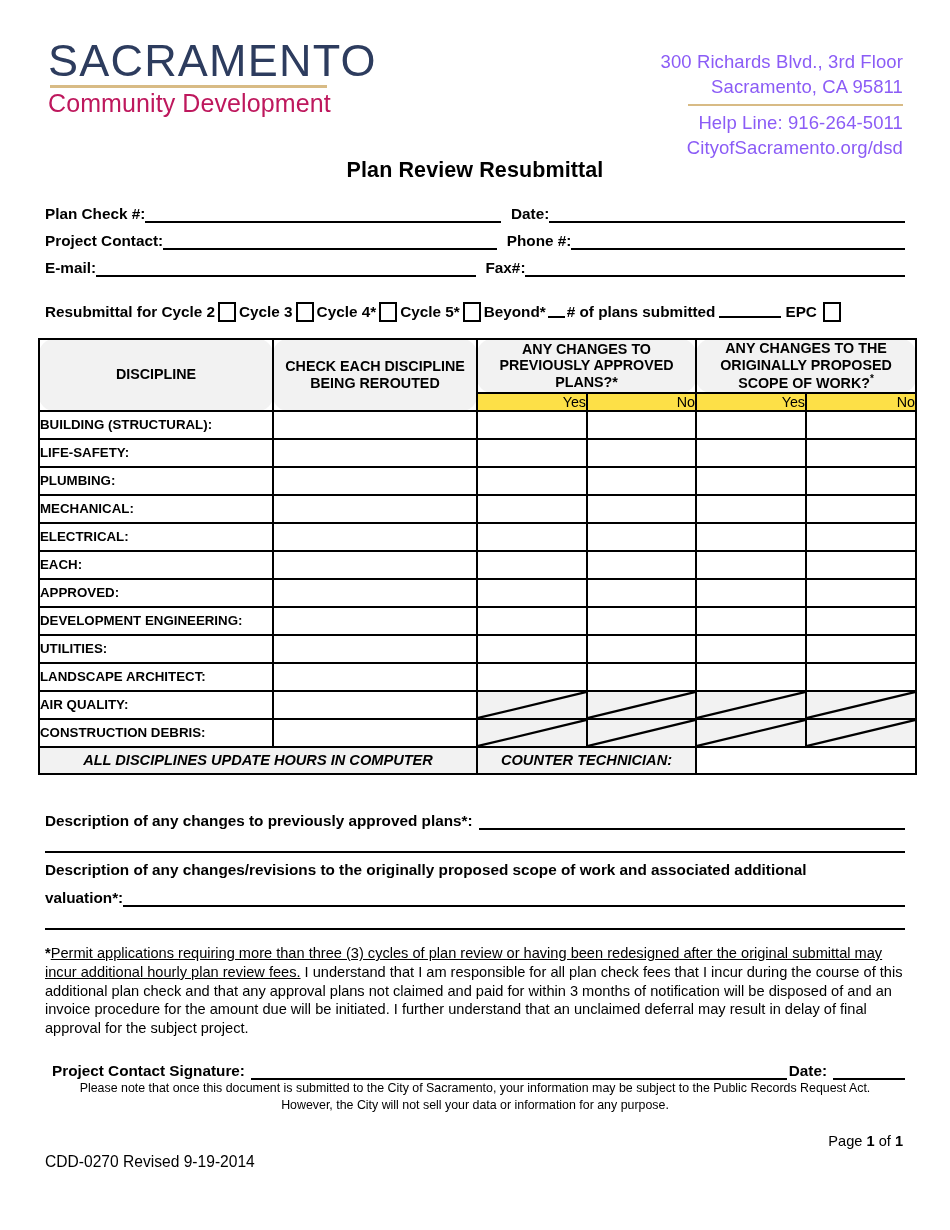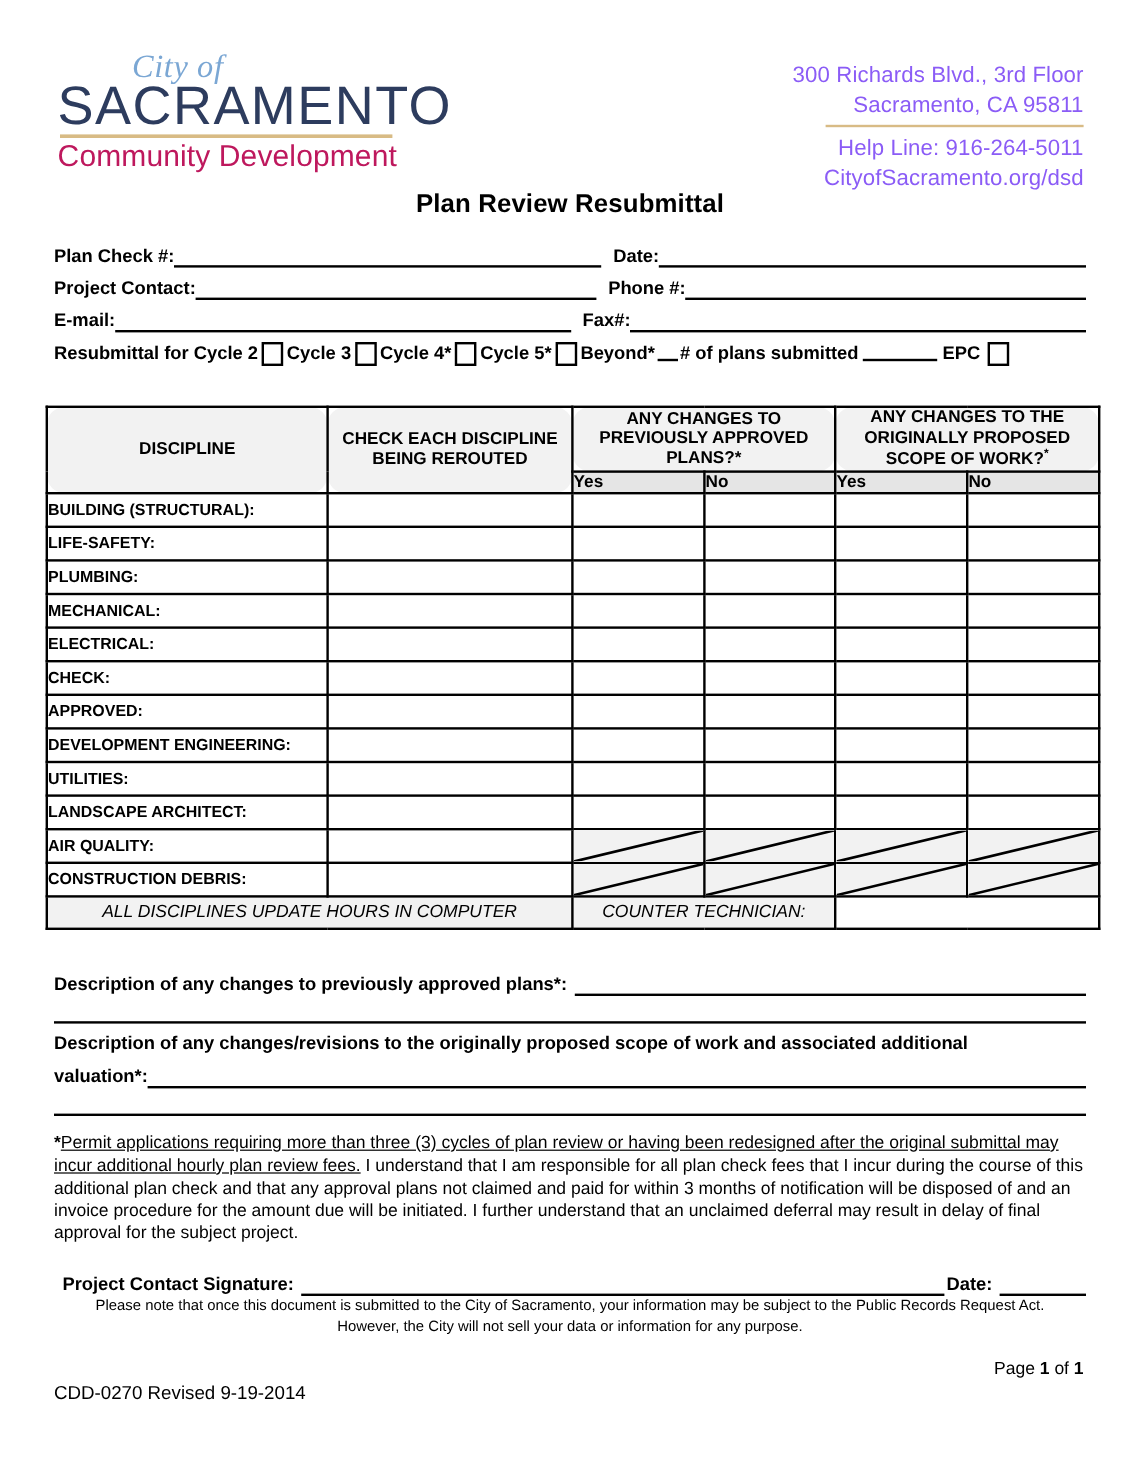--- a/index.html
+++ b/index.html
@@ -92,21 +92,21 @@
   }
   .gap { width: 10px; flex: 0 0 auto; }
 
   
   .cb-row {
     display: flex;
     align-items: center;
     height: 29px;
     font-size: 15.3px;
     font-weight: bold;
-    margin-top: 2px;
+    margin-top: 19px;
   }
   .cbox {
     display: inline-block;
     width: 18px; height: 20px;
     border: 2px solid #000;
     background: #fff;
     margin: 0 3px;
     flex: 0 0 auto;
   }
   .cb-lbl { white-space: nowrap; }
@@ -137,45 +137,45 @@
   .hdr-cell {
     background: #f2f2f2;
     text-align: center;
     font-size: 14.3px;
     font-weight: bold;
     line-height: 1.16;
     padding: 3px 2px;
     border-radius: 15px;
   }
   .yn-cell {
-    background: #e5e5e5;
-    text-align: left;
+    background: #fde047;
+    text-align: right;
     font-size: 14.3px;
-    font-weight: bold;
+    font-weight: normal;
     padding: 3px 2px;
   }
   .disc-cell {
     font-size: 13.3px;
     font-weight: bold;
     padding: 4px 0 4px 7px;
     height: 28px;
     background: #fff;
     white-space: nowrap;
   }
   .blank-cell { background: #fff; height: 28px; }
   .shaded-cell { background: #f2f2f2; height: 28px; position: relative; overflow: hidden; }
   .shaded-cell .slash {
     position: absolute;
     left: 0; top: 0; width: 100%; height: 100%;
   }
   .foot-cell {
     background: #f2f2f2;
     text-align: center;
     font-size: 14.6px;
-    font-weight: normal;
+    font-weight: bold;
     font-style: italic;
     padding: 4px 2px;
     height: 27px;
   }
   .foot-white { background: #fff; height: 27px; }
   sup.ast { font-size: 10px; vertical-align: super; }
 
   
   .descs { position: absolute; left: 45px; top: 805px; width: 860px; }
   .desc-row {
@@ -244,21 +244,20 @@
     font-size: 15.6px;
   }
 </style>
 </head>
 <body>
 
 <div class="page">
 
   <div class="header">
     <div class="logo-block">
-      <div class="logo-cityof">City of</div>
       <div class="logo-sacramento">SACRAMENTO</div>
       <div class="logo-rule"></div>
       <div class="logo-community">Community Development</div>
     </div>
 
     <div class="addr-block">
       <div class="addr-line">300 Richards Blvd., 3rd Floor</div>
       <div class="addr-line">Sacramento, CA 95811</div>
       <div class="addr-rule"></div>
       <div class="addr-line">Help Line: 916-264-5011</div>
@@ -371,21 +370,21 @@
         </tr>
         <tr>
           <td class="disc-cell">ELECTRICAL:</td>
           <td class="blank-cell"></td>
           <td class="blank-cell"></td>
           <td class="blank-cell"></td>
           <td class="blank-cell"></td>
           <td class="blank-cell"></td>
         </tr>
         <tr>
-          <td class="disc-cell">CHECK:</td>
+          <td class="disc-cell">EACH:</td>
           <td class="blank-cell"></td>
           <td class="blank-cell"></td>
           <td class="blank-cell"></td>
           <td class="blank-cell"></td>
           <td class="blank-cell"></td>
         </tr>
         <tr>
           <td class="disc-cell">APPROVED:</td>
           <td class="blank-cell"></td>
           <td class="blank-cell"></td>

